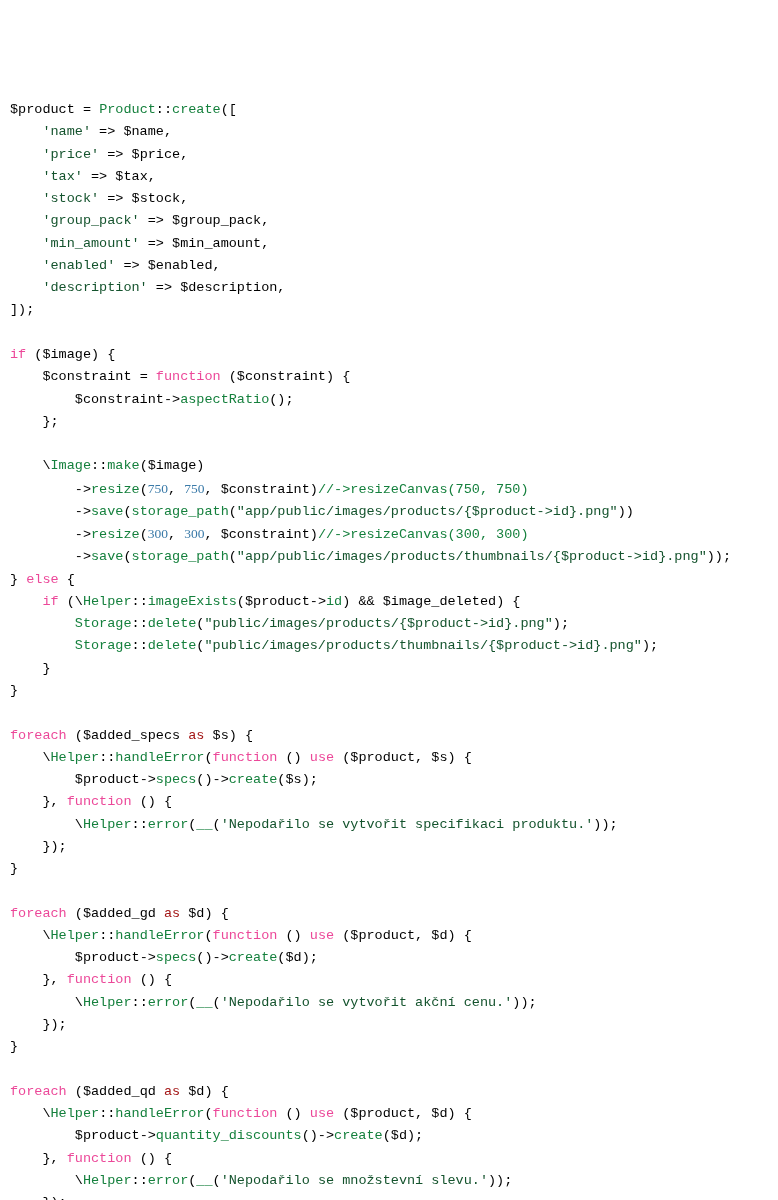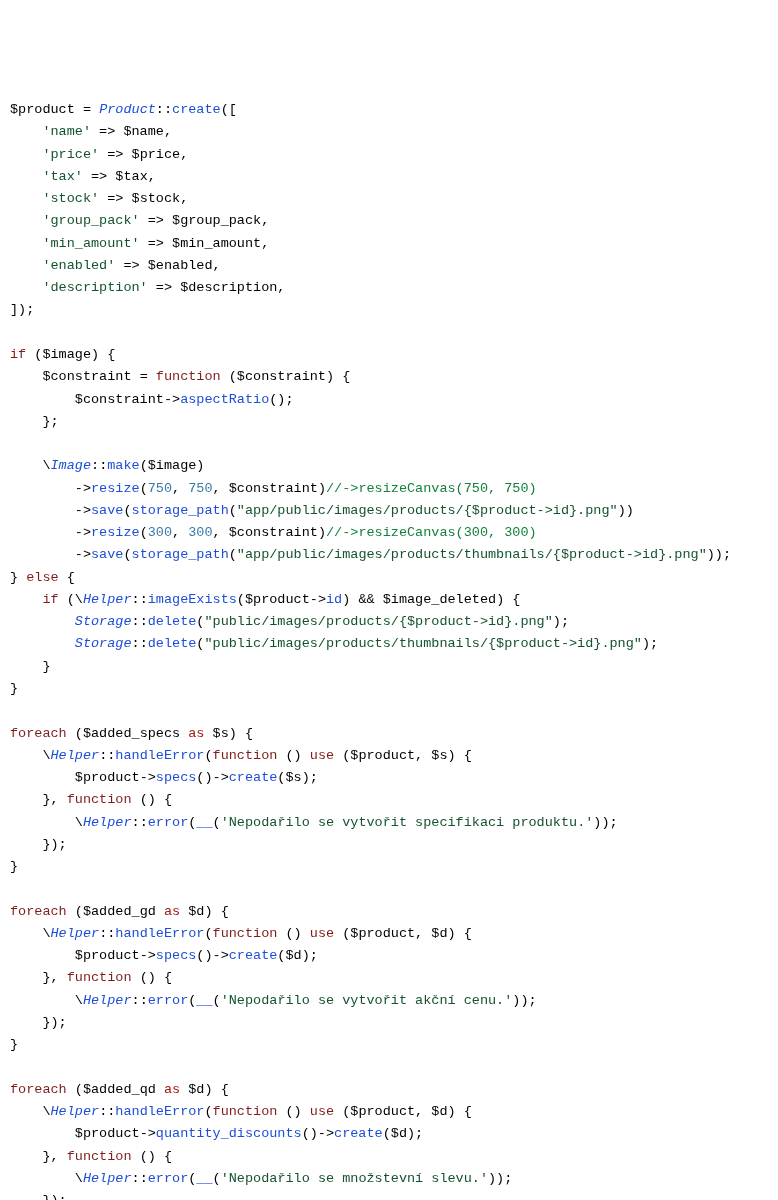--- a/index.html
+++ b/index.html
@@ -6,25 +6,25 @@
   margin: 0;
   padding: 10px;
   font-family: "SF Mono", "Menlo", "Consolas", "Courier New", monospace;
   font-size: 13.5px;
   line-height: 1.65;
   background: #fff;
   color: #000;
   white-space: pre;
 }
 .k-var { color: #000; margin-top: 32px; }
-.k-class { color: #1d4ed8; font-style: italic; }
-.k-method { color: #1d4ed8; }
+.k-class { color: #15803d; }
+.k-method { color: #15803d; }
 .k-str { color: #14532d; }
-.k-num { color: #3a7aa8; }
-.k-kw { color: #7f1d1d; }
+.k-num { color: #3a7aa8; font-family: Liberation Serif, serif; }
+.k-kw { color: #ec4899; }
 .k-kw2 { color: #a31515; margin-top: 12px; }
 .k-cmt { color: #15803d; }
 .k-op { color: #000; }
 .k-punct { color: #000; }
 </style>
 </head>
 <body>
 
 
 

